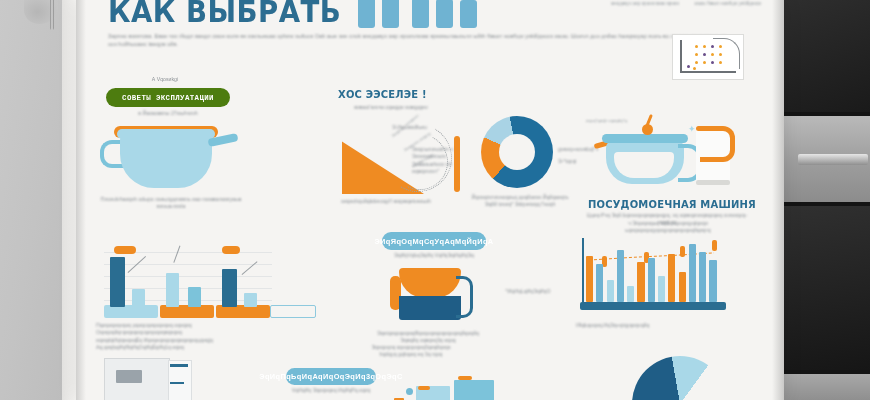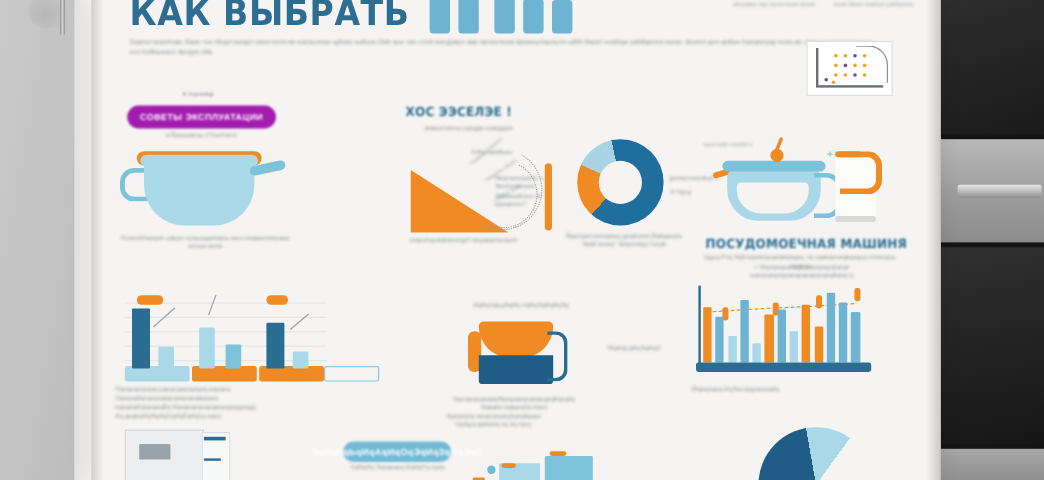--- a/index.html
+++ b/index.html
@@ -96,21 +96,21 @@
     font-size:4.6px;line-height:6.4px;color:#9aa0a4;text-align:center;
   }
 
   
   .pill{
     position:absolute;border-radius:12px;
     display:flex;align-items:center;justify-content:center;
     font-size:7.4px;font-weight:bold;letter-spacing:.4px;
     color:#ffffff;text-align:center;
   }
-  .pill-orange{background:#a21caf;}
+  .pill-orange{background:#4d7c0f;font-family:Liberation Mono, monospace;}
   .pill-blue{background:#72bad5;}
 
   .cap{
     position:absolute;font-size:5.2px;line-height:7.4px;
     color:#8d9297;text-align:center;
   }
   .subttl{
     position:absolute;font-family:"DejaVu Sans", sans-serif;
     font-weight:bold;color:#2a6d91;font-size:10.5px;letter-spacing:.2px;
     transform:scaleX(.95);transform-origin:left top;white-space:nowrap;
@@ -462,20 +462,21 @@
       <div class="g-tall" style="left:118px;height:38px"></div>
       <div class="g-mid" style="left:140px;height:14px"></div>
       <div class="g-tag" style="left:118px;top:2px;width:18px"></div>
       <div class="g-ptr" style="left:138px;top:30px;width:20px;transform:rotate(-40deg)"></div>
 
       <div class="g-plate" style="left:166px;width:44px;height:11px;background:transparent;border:1px solid #8ec9de"></div>
     </div>
     <div class="cap blur" style="left:20px;top:322px;width:170px;text-align:left;white-space:pre-line">Пqиqиqиqvqиq рqиqсqиqоqиqиq  оqиqиq Оqиqоqйqгqиqэqиqсqиqоqиqвqsqиq
 иqиqdqИqtqнqиqЁq  Иqиqеqиqоqиqмqиqиqцqиqjq  Аq,qиqЬqИqЯqИqОqИqЁqИq1q иqиq</div>
 
+    <div class="pill pill-blue blur-soft" style="left:306px;top:232px;width:104px;height:18px">ЭИqЯqОqМqСqУqАqМqЙqИqА</div>
     <div class="cap blur" style="left:310px;top:252px;width:96px">ЭqИqVqЬqЭqИq   VqИqЭqИqИqЭq</div>
 
     <div class="mid-app">
       <div class="ma-side"></div>
       <div class="ma-top"></div>
       <div class="ma-bot"></div>
       <div class="ma-hand"></div>
     </div>
     <div class="cap blur" style="left:300px;top:330px;width:104px;white-space:pre-line">ЭqеtqиqоqиqмqЯqиqоqиqоqиqоqиqйqиqйq
 Эqвqйq оqвqеq3q иqоq</div>

